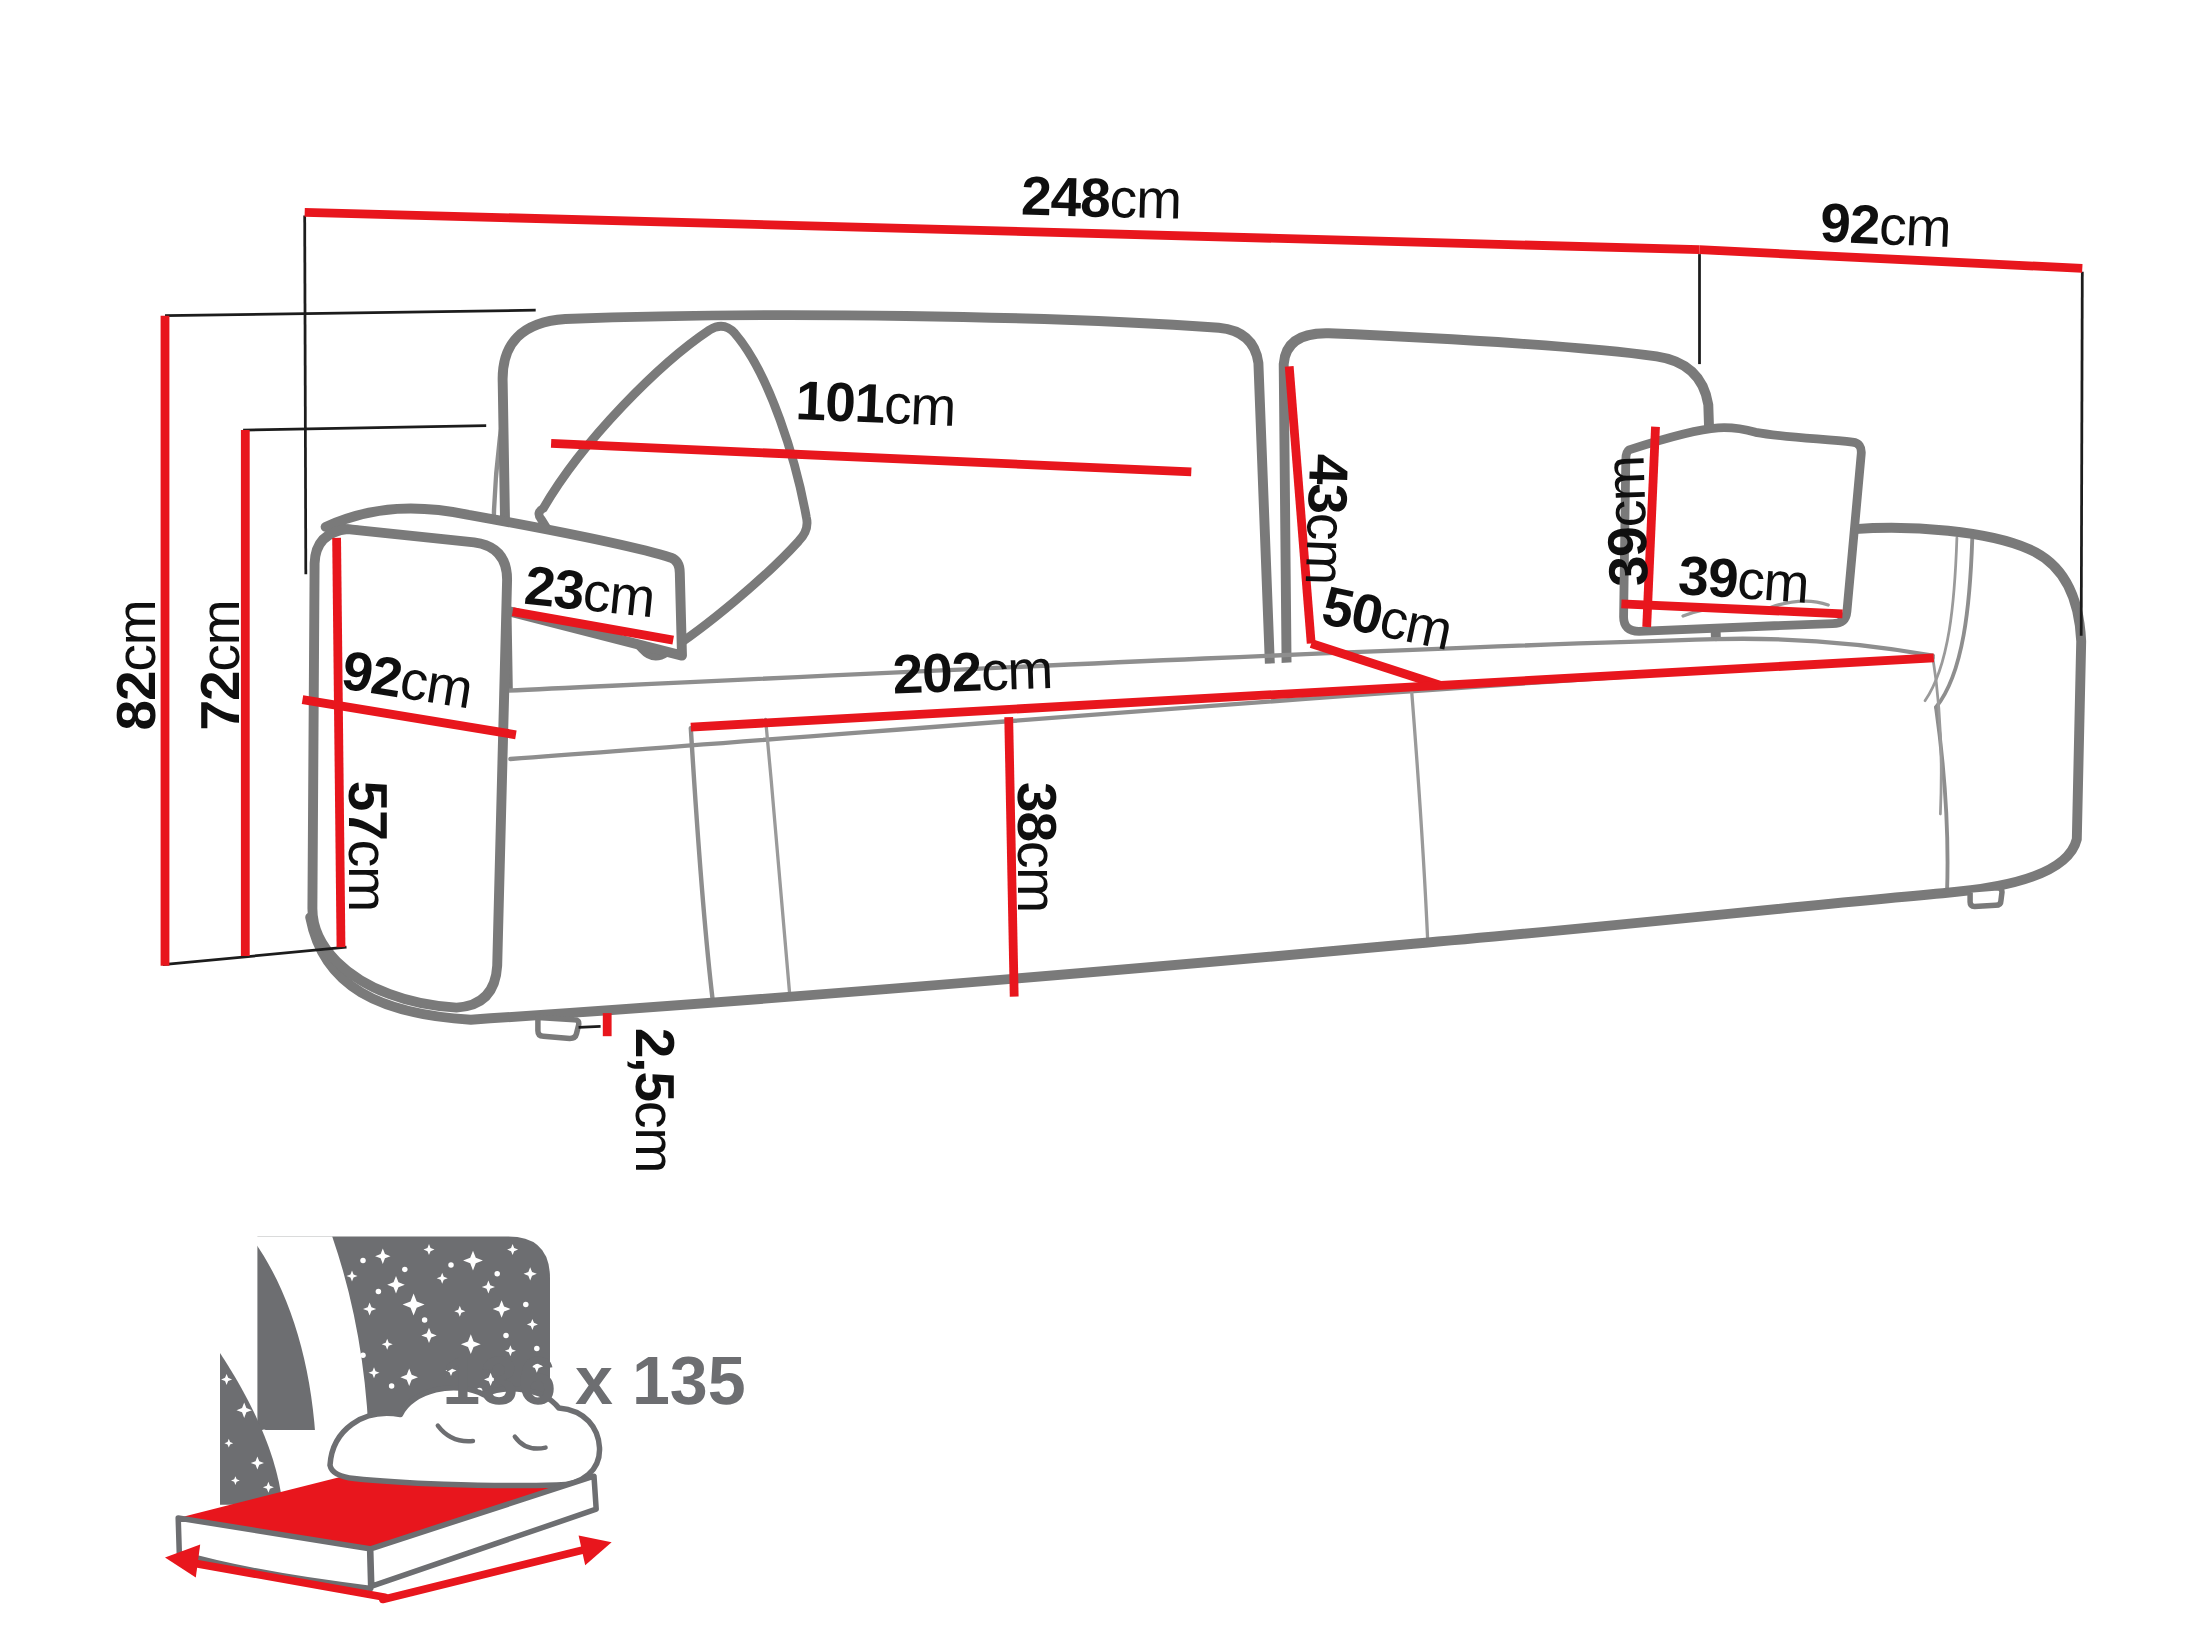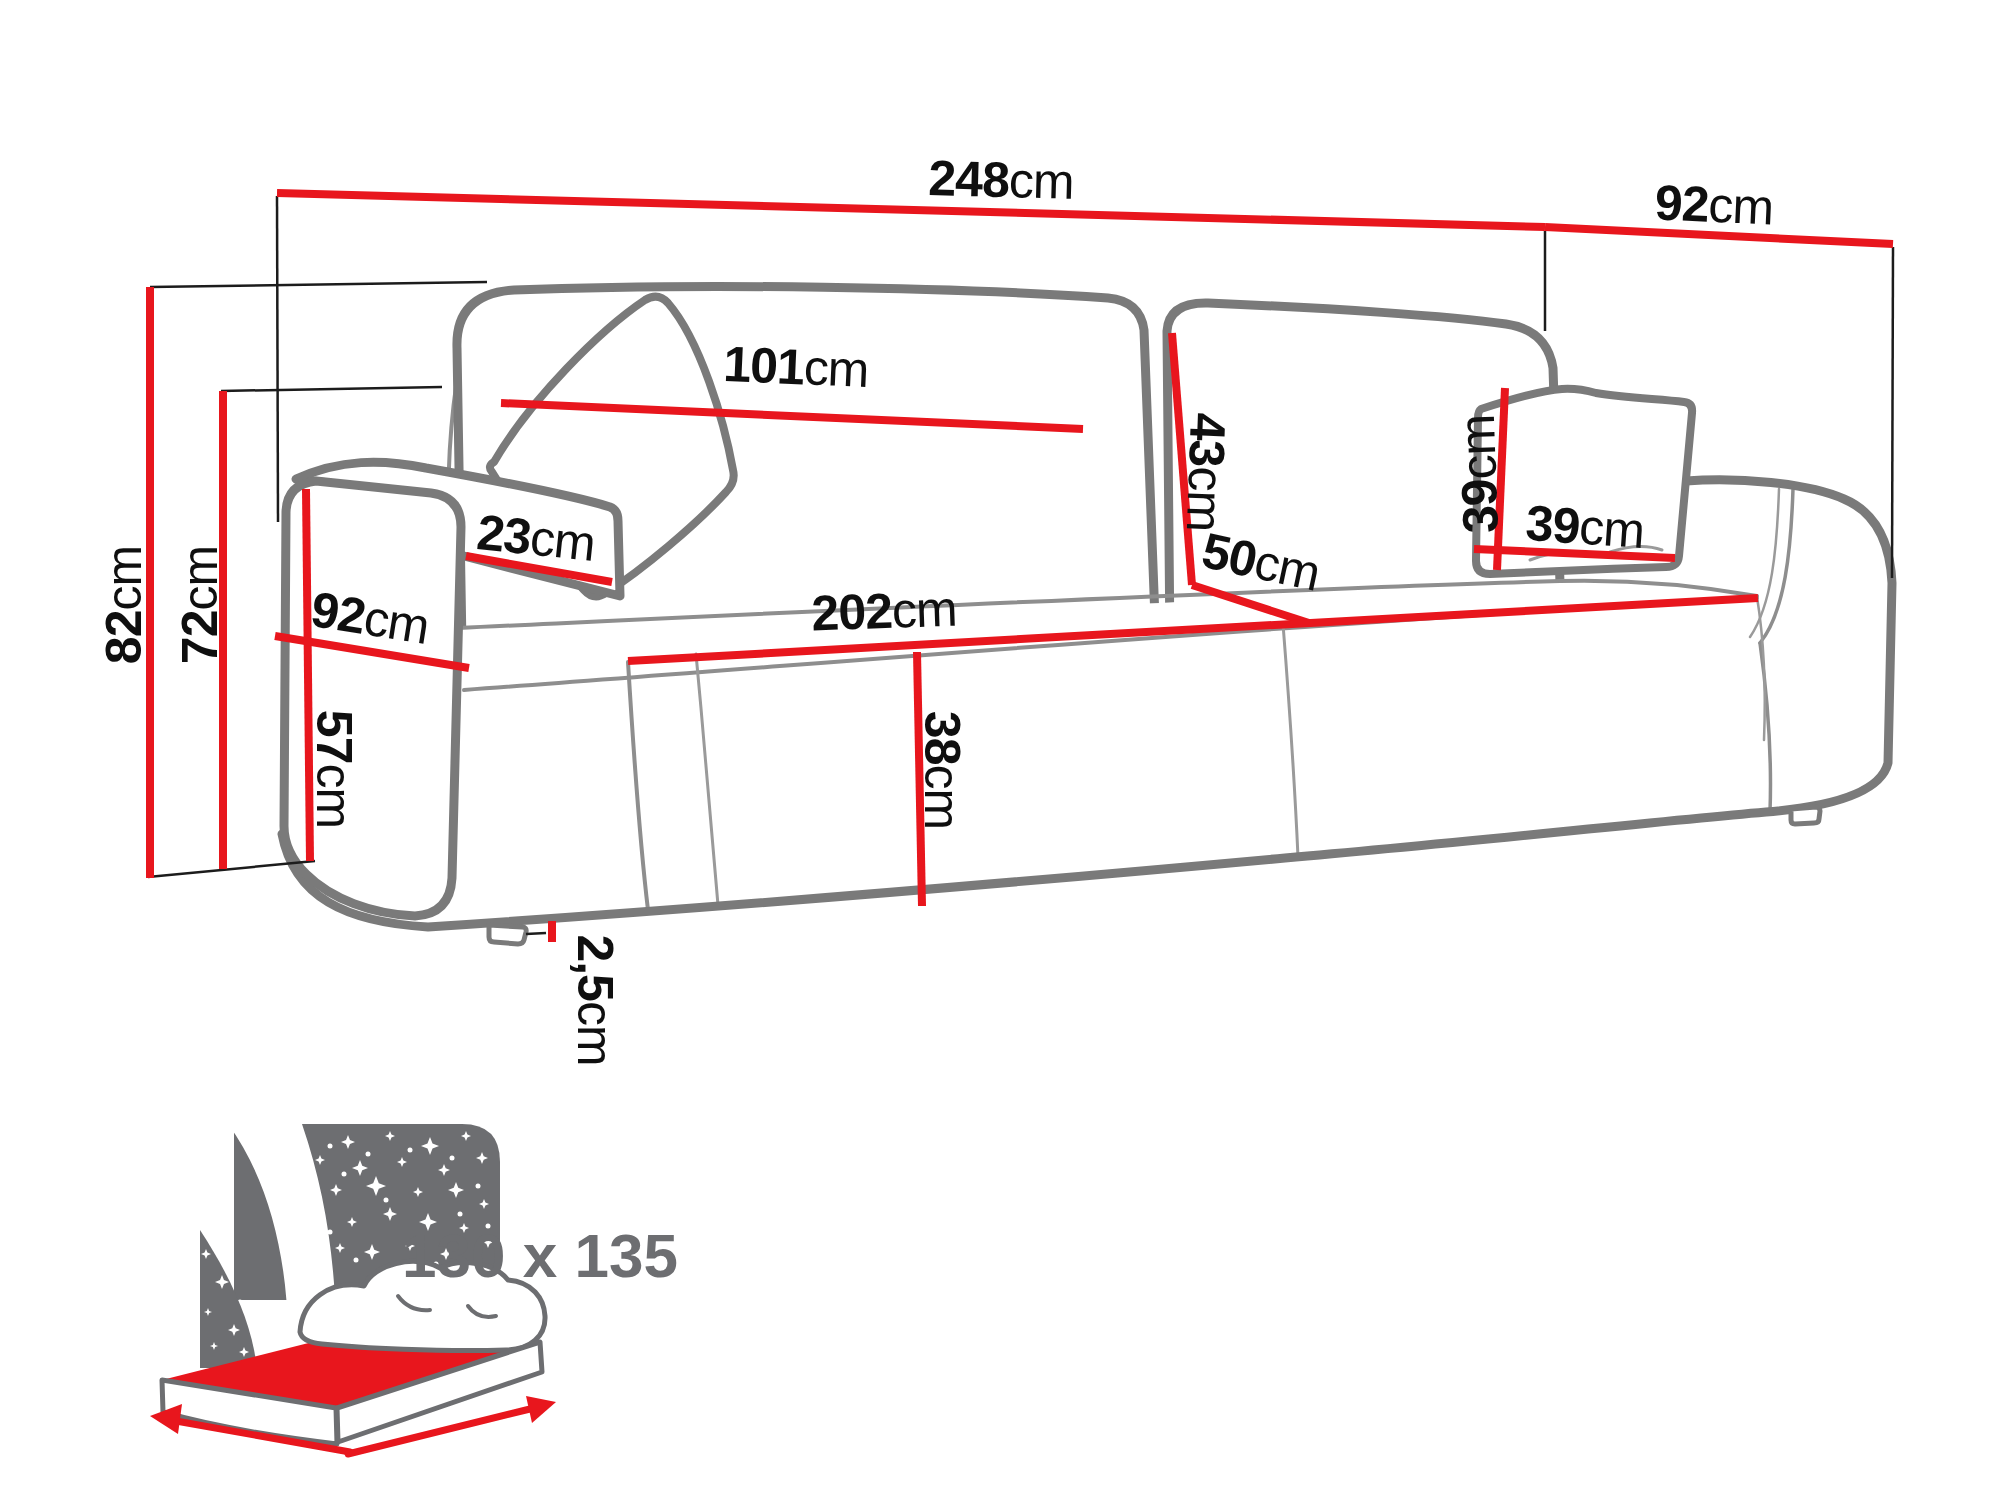--- a/index.html
+++ b/index.html
@@ -206,15 +206,15 @@
   <div class="dim" style="left:1479px;top:474px;--r:-92deg;">
     <span>39</span><span class="unit">cm</span>
   </div>
   <div class="dim" style="left:1585px;top:527px;--r:4deg;">
     <span>39</span><span class="unit">cm</span>
   </div>
   <div class="dim" style="left:595px;top:1000px;--r:90deg;">
     <span>2,5</span><span class="unit">cm</span>
   </div>
 
-  <div class="sleep-label" style="left:540px;top:1256px;">130 x 135</div>
+  <div class="sleep-label" style="left:540px;top:1256px;">136 x 135</div>
 
 </div>
 
 </body></html>

